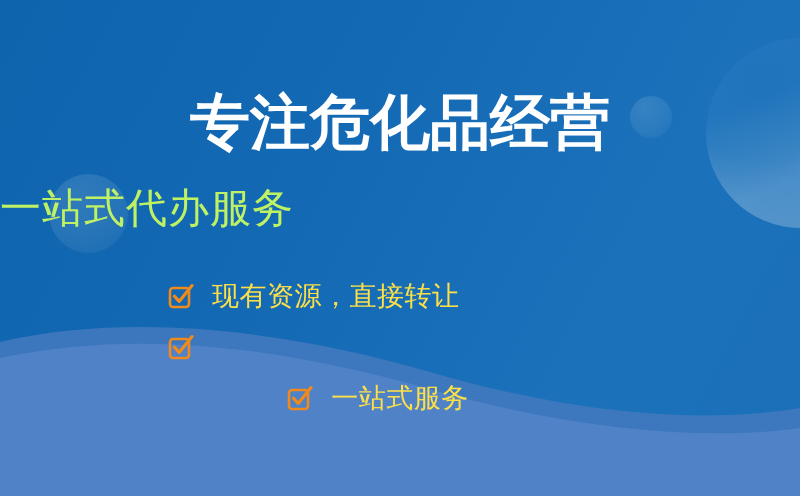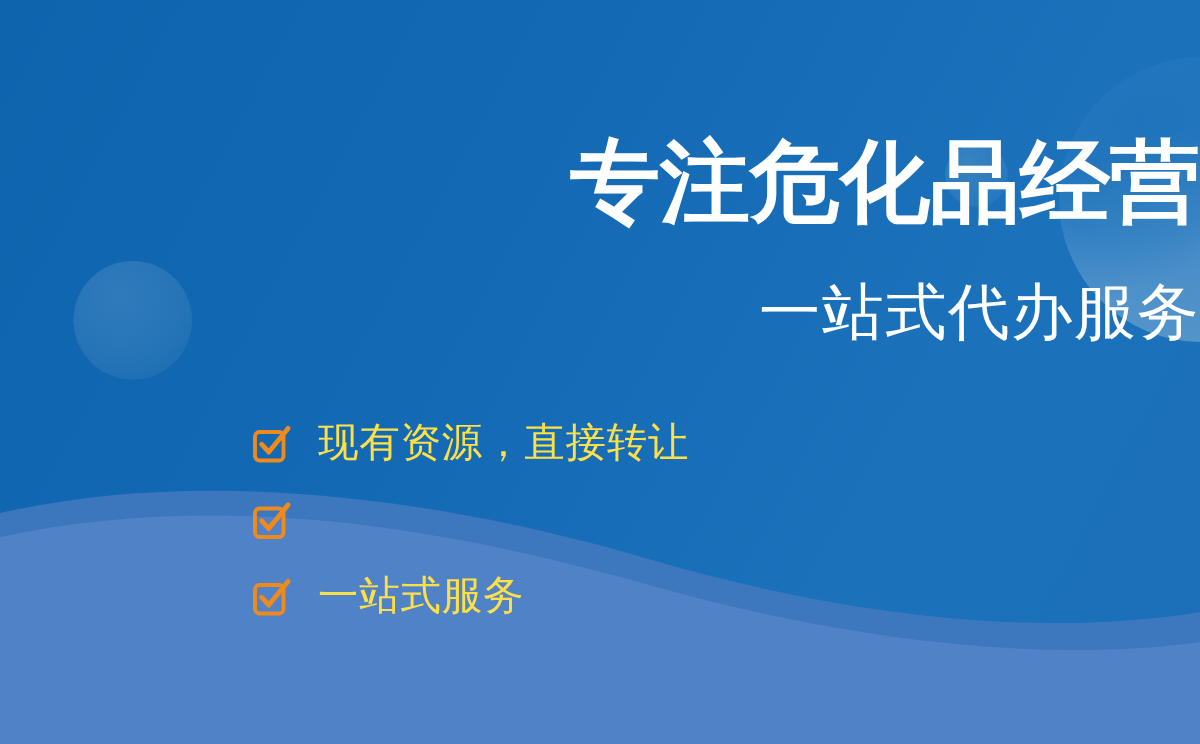--- a/index.html
+++ b/index.html
@@ -77,57 +77,57 @@
   
   .content {
     position: absolute;
     inset: 0;
   }
   .headline {
     position: absolute;
     left: 0;
     top: 88px;
     width: 800px;
-    text-align: right;
+    text-align: center;
     color: #ffffff;
     font-family: "DejaVu Serif", "Liberation Serif", serif;
     font-weight: 700;
     font-size: 60px;
     line-height: 68px;
     letter-spacing: 0px;
     white-space: nowrap;
   }
   .subhead {
     position: absolute;
     left: 0;
     top: 184px;
     width: 800px;
-    text-align: right;
-    color: #ffffff;
+    text-align: left;
+    color: #bef264;
     font-family: "DejaVu Sans", "Liberation Sans", sans-serif;
     font-weight: 400;
     font-size: 41px;
     line-height: 48px;
     letter-spacing: 1px;
     white-space: nowrap;
   }
 
   .bullets {
     position: absolute;
     left: 168px;
     top: 272px;
     width: 420px;
   }
   .bullet-row {
     display: flex;
     align-items: center;
     height: 48px;
     margin-bottom: 3px;
   }
-  .bullet-row:last-child { margin-bottom: 0; }
+  .bullet-row:last-child { margin-bottom: 0; justify-content: center; }
 
   .check-icon {
     flex: 0 0 auto;
     width: 26px;
     height: 26px;
     position: relative;
     margin-right: 18px;
   }
   .check-icon svg { display: block; }
 

